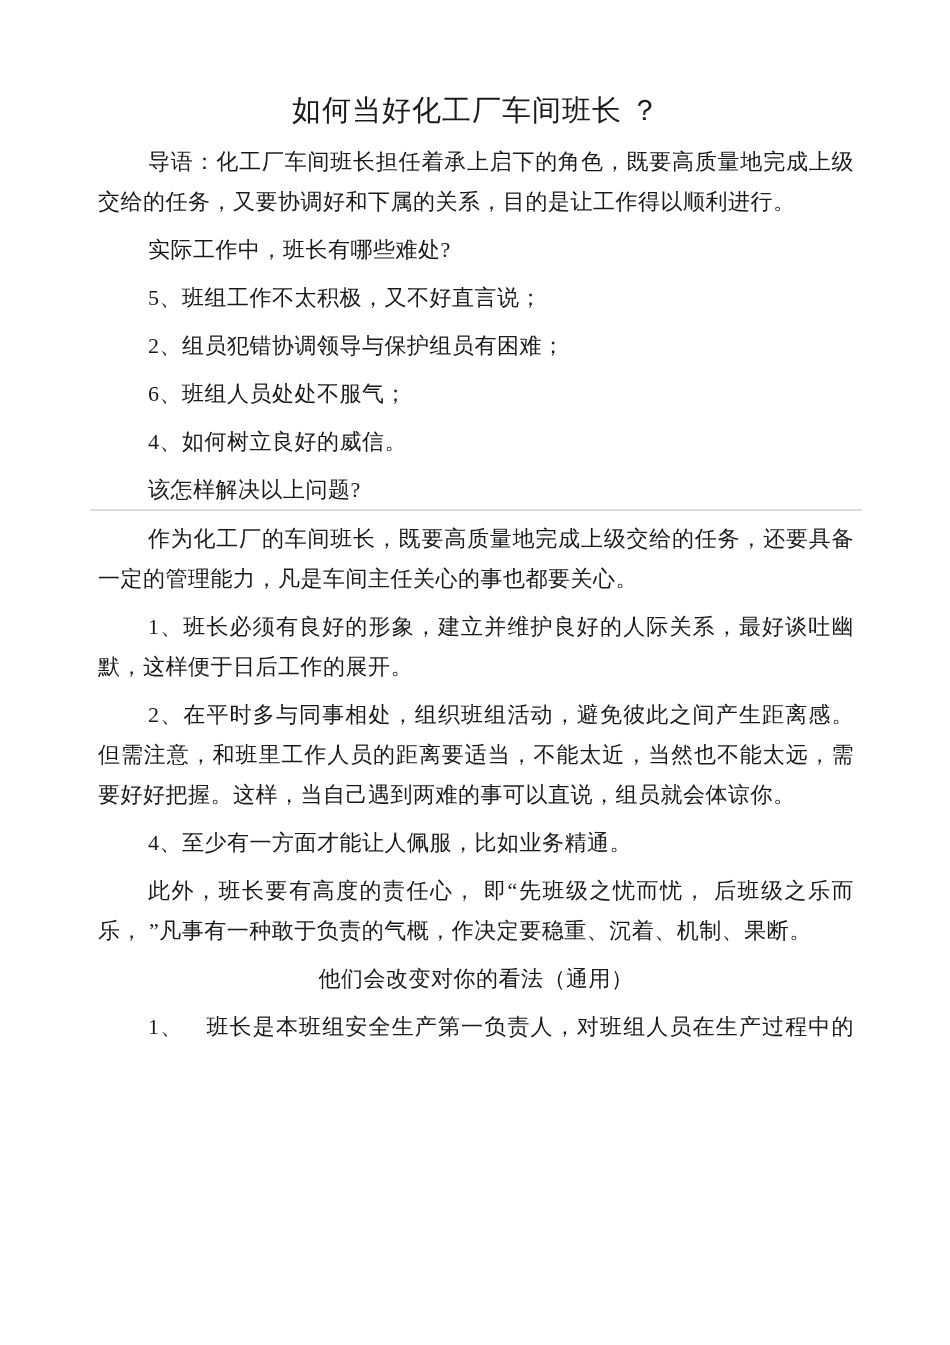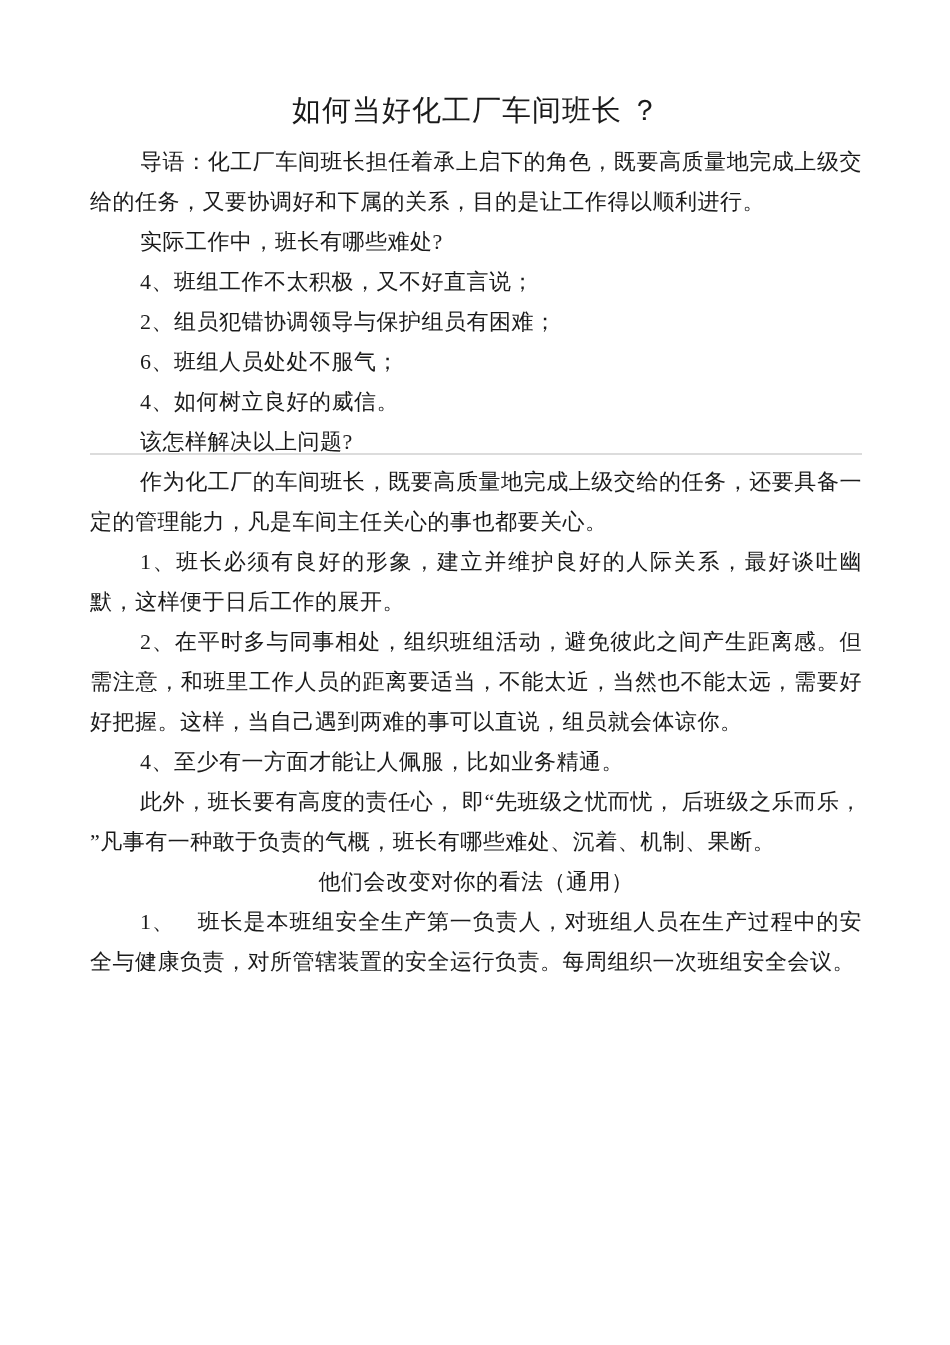--- a/index.html
+++ b/index.html
@@ -20,21 +20,21 @@
   }
   .doc-title {
     margin: 0 0 10px 0;
     font-size: 29px;
     line-height: 44px;
     font-weight: 500;
     text-align: center;
     letter-spacing: 1px;
   }
   .para {
-    margin: 0;
+    margin: 8px;
     font-size: 22px;
     line-height: 40px;
     text-indent: 50px;
     text-align: justify;
     letter-spacing: 0.5px;
     word-break: break-all;
   }
   .para.subtitle {
     text-indent: 0;
     text-align: center;
@@ -46,27 +46,27 @@
   }
 </style>
 </head>
 <body>
 
 <div class="page">
   <h1 class="doc-title">如何当好化工厂车间班长 ？</h1>
   <div>
       <p class="para">导语：化工厂车间班长担任着承上启下的角色，既要高质量地完成上级交给的任务，又要协调好和下属的关系，目的是让工作得以顺利进行。</p>
       <p class="para">实际工作中，班长有哪些难处?</p>
-      <p class="para">4、班组工作不太积极，又不好直言说；</p>
+      <p class="para">5、班组工作不太积极，又不好直言说；</p>
       <p class="para">2、组员犯错协调领导与保护组员有困难；</p>
       <p class="para">6、班组人员处处不服气；</p>
       <p class="para">4、如何树立良好的威信。</p>
       <p class="para">该怎样解决以上问题?</p>
       <div class="divider"></div>
       <p class="para">作为化工厂的车间班长，既要高质量地完成上级交给的任务，还要具备一定的管理能力，凡是车间主任关心的事也都要关心。</p>
       <p class="para">1、班长必须有良好的形象，建立并维护良好的人际关系，最好谈吐幽默，这样便于日后工作的展开。</p>
       <p class="para">2、在平时多与同事相处，组织班组活动，避免彼此之间产生距离感。但需注意，和班里工作人员的距离要适当，不能太近，当然也不能太远，需要好好把握。这样，当自己遇到两难的事可以直说，组员就会体谅你。</p>
       <p class="para">4、至少有一方面才能让人佩服，比如业务精通。</p>
-      <p class="para">此外，班长要有高度的责任心， 即“先班级之忧而忧， 后班级之乐而乐， ”凡事有一种敢于负责的气概，班长有哪些难处、沉着、机制、果断。</p>
+      <p class="para">此外，班长要有高度的责任心， 即“先班级之忧而忧， 后班级之乐而乐， ”凡事有一种敢于负责的气概，作决定要稳重、沉着、机制、果断。</p>
       <p class="para subtitle">他们会改变对你的看法（通用）</p>
       <p class="para">1、　班长是本班组安全生产第一负责人，对班组人员在生产过程中的安全与健康负责，对所管辖装置的安全运行负责。每周组织一次班组安全会议。</p>
     </div>
 </div>
 
 </body></html>

